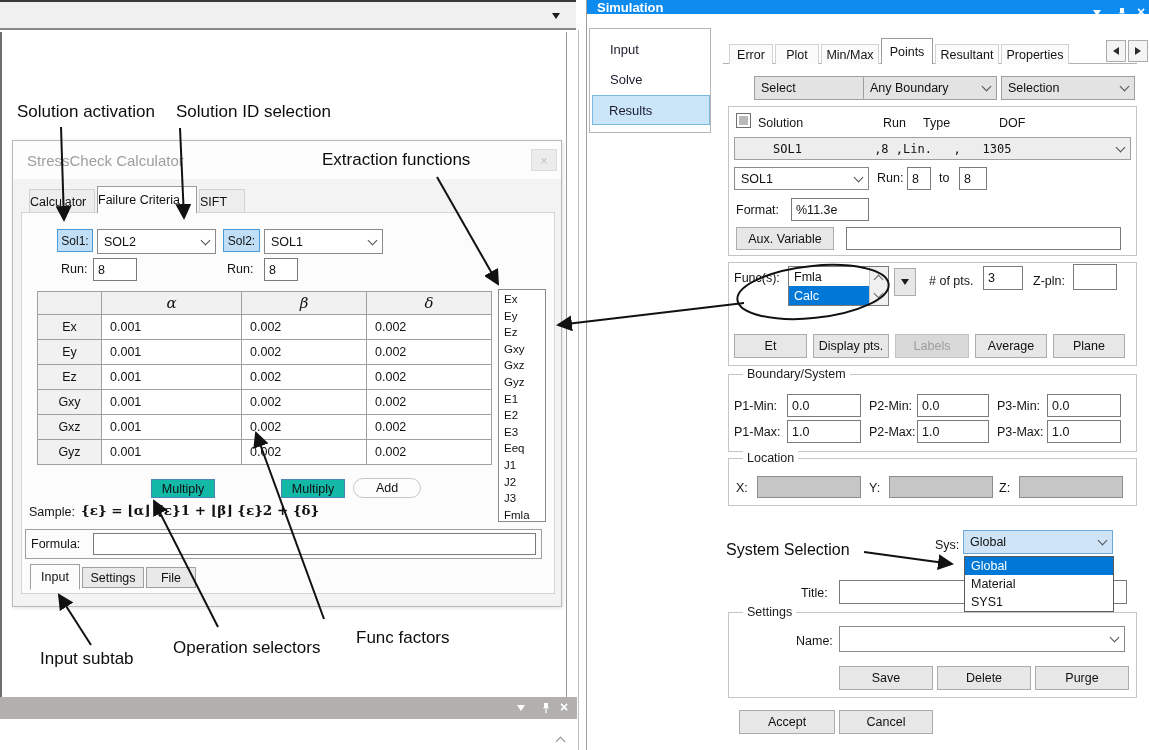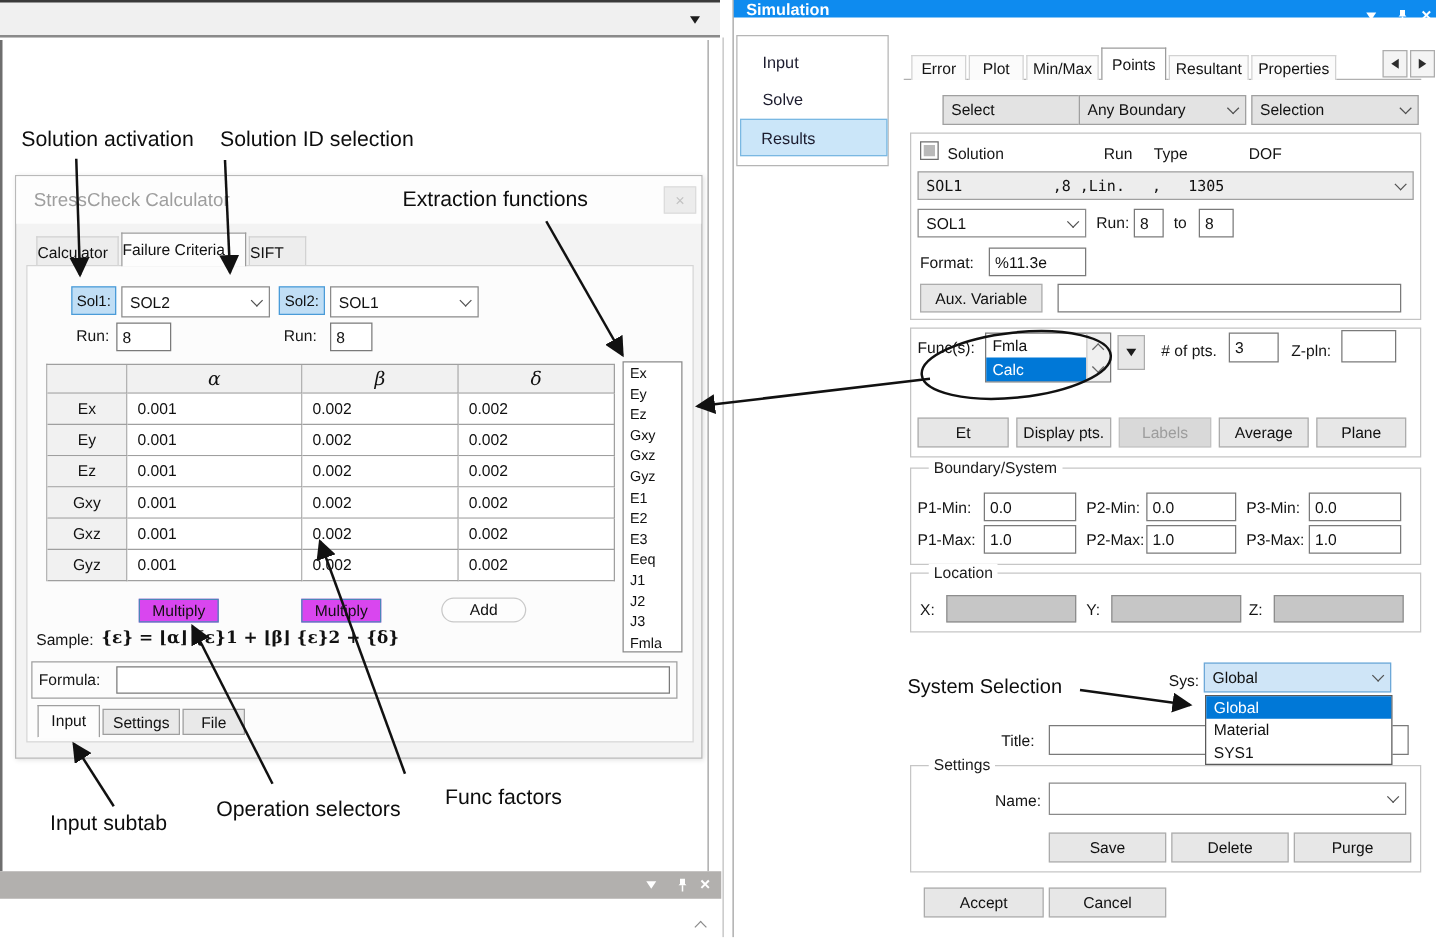--- a/index.html
+++ b/index.html
@@ -10,21 +10,21 @@
   .lbl { position:absolute; font-size:12.5px; color:#141414; white-space:nowrap; }
   .fld { position:absolute; border:1px solid #7a7a7a; background:#fff; font-family:"Liberation Sans",sans-serif;
          font-size:12.5px; padding:0 4px; outline:none; color:#111; }
   .fld.grey { background:#c6c6c6; border-color:#8d8d8d; }
   .combo { position:absolute; border:1px solid #8a8a8a; background:#fff; display:flex; align-items:center;
            justify-content:space-between; padding:0 6px; font-size:12.5px; cursor:default; }
   .combo.gry { background:#e3e3e3; border-color:#a0a0a0; }
   .btn { position:absolute; border:1px solid #acacac; background:#e7e7e7; display:flex; align-items:center;
          justify-content:center; font-size:12.5px; cursor:default; }
   .btn.disabled { background:#d9d9d9; color:#9d9d9d; border-color:#c3c3c3; }
-  .btn.blue { background:#d946ef; border:1px solid #4a86b8; }
+  .btn.blue { background:#14b8a6; border:1px solid #4a86b8;margin-left:40px; }
   .chip { position:absolute; background:#c0def5; border:1px solid #4a9bd8; display:flex; align-items:center;
           justify-content:center; font-size:12px; }
   .chv { width:7px; height:7px; border-right:1.5px solid #505050; border-bottom:1.5px solid #505050;
          transform:rotate(45deg); margin-top:-3px; flex:0 0 auto; }
   .chv.up { transform:rotate(-135deg); margin-top:3px; }
   .tri-d { width:0; height:0; border-left:4.5px solid transparent; border-right:4.5px solid transparent;
            border-top:6px solid #1c1c1c; }
   .tri-d.white { border-top-color:#fff; }
   .tri-l { width:0; height:0; border-top:4.5px solid transparent; border-bottom:4.5px solid transparent;
            border-right:6px solid #2c2c2c; }
@@ -63,21 +63,21 @@
              padding-left:16px; font-size:13px; color:#1c1c2e; }
   .navitem.sel { left:2px; width:118px; height:30px; background:#cbe6f9; border:1px solid #7ab8e2; }
   .ptab { position:absolute; display:flex; align-items:center; justify-content:center; font-size:12.5px;
           background:#fbfbfb; border:1px solid #d2d2d2; border-bottom:none; color:#141414; }
   .ptab.active { background:#fff; border-color:#9c9c9c; z-index:3; }
   .lst-item { height:19px; display:flex; align-items:center; padding-left:5px; font-size:12.5px; }
   .lst-item.sel { background:#0078d7; color:#fff; }
   .popup { position:absolute; background:#fff; border:1px solid #5a5a5a; z-index:25; }
   .pop-item { height:18px; display:flex; align-items:center; padding-left:6px; font-size:12.5px; }
   .pop-item.sel { background:#0078d7; color:#fff; }
-  .mono { font-family:"DejaVu Sans Mono", monospace; font-size:12px; white-space:pre; }
+  .mono { font-family:"DejaVu Sans Mono", monospace; font-size:12px; white-space:pre;margin-left:32px; }
   svg.overlay { position:absolute; left:0; top:0; z-index:55; pointer-events:none; }
   .pin-svg { width:10px; height:12px; fill:#fff; }
 </style>
 </head>
 <body>
 
 <div id="root">
 
   <div class="abs" style="left:0;top:0;width:576px;height:30px;background:#f0f0f0;border-top:2px solid #3a3a3a;border-bottom:2px solid #8a8a8a;">
     <div class="abs tri-d" style="left:552px;top:11px;"></div>

